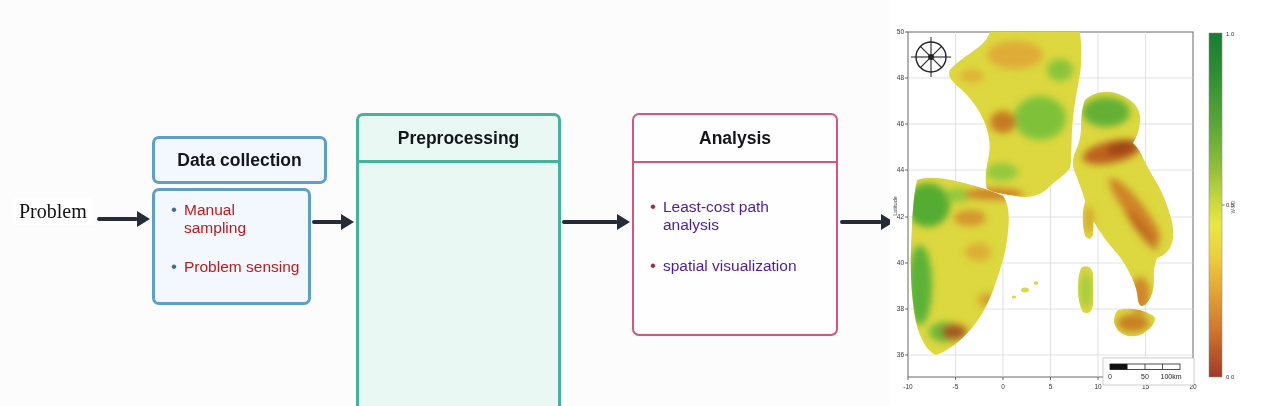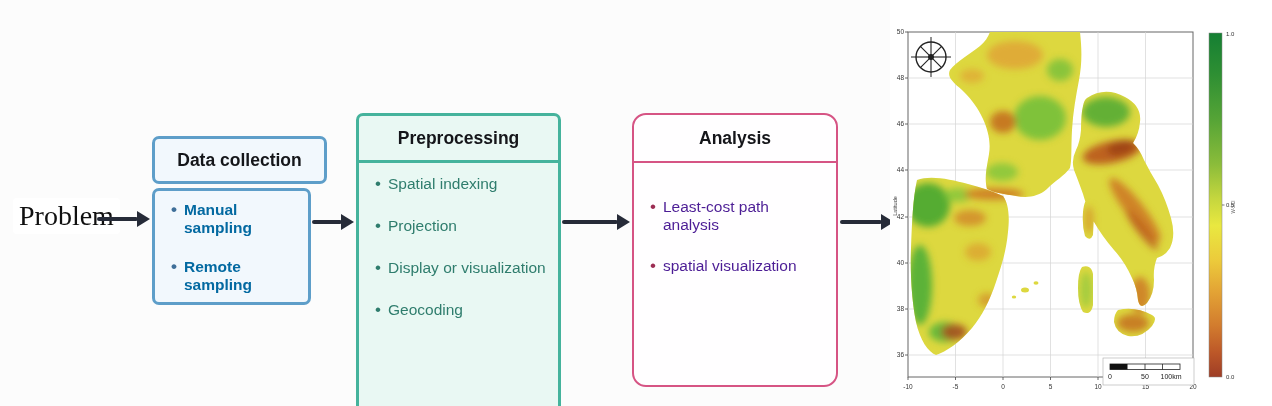--- a/index.html
+++ b/index.html
@@ -3,40 +3,40 @@
 <meta charset="utf-8">
 <style>
   html,body{margin:0;padding:0;background:#fff;}
   .canvas{
     position:relative;width:1272px;height:406px;background:#fcfcfc;overflow:hidden;
     font-family:"Liberation Sans","DejaVu Sans",sans-serif;
   }
   
   .problem{
     position:absolute;left:13px;top:198px;font-family:"Liberation Serif","DejaVu Serif",serif;
-    font-size:28px;color:#101010;background:#fff;padding:2px 6px;border-radius:4px;
+    font-size:20px;color:#101010;background:#fff;padding:2px 6px;border-radius:4px;
   }
   
   .flow-arrow{position:absolute;height:16px;}
   .flow-arrow .shaft{position:absolute;left:0;top:6px;height:4px;right:12px;background:#262b38;border-radius:2px;}
   .flow-arrow .head{position:absolute;right:0;top:0;width:0;height:0;
     border-top:8px solid transparent;border-bottom:8px solid transparent;border-left:13px solid #262b38;}
   
   .fbox{position:absolute;box-sizing:border-box;border-radius:7px;}
   .blue-head{left:152px;top:136px;width:175px;height:48px;border:3px solid #5e9ec9;background:#f2f8fd;}
   .blue-body{left:152px;top:188px;width:159px;height:117px;border:3px solid #5e9ec9;background:#f2f8fd;}
   .teal-box{left:356px;top:113px;width:205px;height:310px;border:3px solid #45b39c;background:#e9f8f3;}
-  .pink-box{left:632px;top:113px;width:206px;height:274px;border:2px solid #d65484;background:#fffeff;border-radius:14px;}
+  .pink-box{left:632px;top:113px;width:206px;height:223px;border:2px solid #d65484;background:#fffeff;border-radius:7px;}
   .box-title{font-size:17.5px;font-weight:bold;color:#15161a;text-align:center;padding-top:11px;}
   .teal-box .box-title{padding-top:12px;padding-bottom:11px;border-bottom:3px solid #45b39c;}
   .pink-box .box-title{padding-top:13px;padding-bottom:12px;border-bottom:2px solid #d65484;}
   ul.items{list-style:none;margin:0;padding:10px 8px 0 16px;}
   ul.items li{position:relative;padding-left:13px;font-size:15.5px;}
   ul.items li::before{content:"\2022";position:absolute;left:0;top:-1px;font-size:17px;}
-  .blue-body li{color:#0369a1;margin-bottom:21px;font-weight:bold;}
+  .blue-body li{color:#b91c1c;margin-bottom:21px;}
   .blue-body li::before{color:#3f6f99;}
   .teal-box li{color:#2f7d6d;margin-bottom:24px;}
   .teal-box li::before{color:#2f7d6d;}
   .teal-box ul.items{padding-top:12px;}
   .pink-box li{color:#4c1d95;margin-bottom:23px;}
   .pink-box li::before{color:#9c2d53;}
   .pink-box ul.items{padding-top:35px;}
   
   .map-panel{position:absolute;left:890px;top:0;width:382px;height:406px;background:#ffffff;}
   .map-panel svg{display:block;}
@@ -57,37 +57,31 @@
     <div class="shaft"></div>
     <div class="head"></div>
   </div>
 
   <div class="fbox blue-head">
     <div class="box-title">Data collection</div>
   </div>
   <div class="fbox blue-body">
     <ul class="items">
       <li>Manual sampling</li>
-      <li>Remote sampling</li>
+      <li>Problem sensing</li>
     </ul>
   </div>
 
   <div class="flow-arrow" style="left:312px;top:214px;width:42px">
     <div class="shaft"></div>
     <div class="head"></div>
   </div>
 
   <div class="fbox teal-box">
     <div class="box-title">Preprocessing</div>
-    <ul class="items">
-      <li>Spatial indexing</li>
-      <li>Projection</li>
-      <li>Display or visualization</li>
-      <li>Geocoding</li>
-    </ul>
   </div>
 
   <div class="flow-arrow" style="left:562px;top:214px;width:68px">
     <div class="shaft"></div>
     <div class="head"></div>
   </div>
 
   <div class="fbox pink-box">
     <div class="box-title">Analysis</div>
     <ul class="items">

